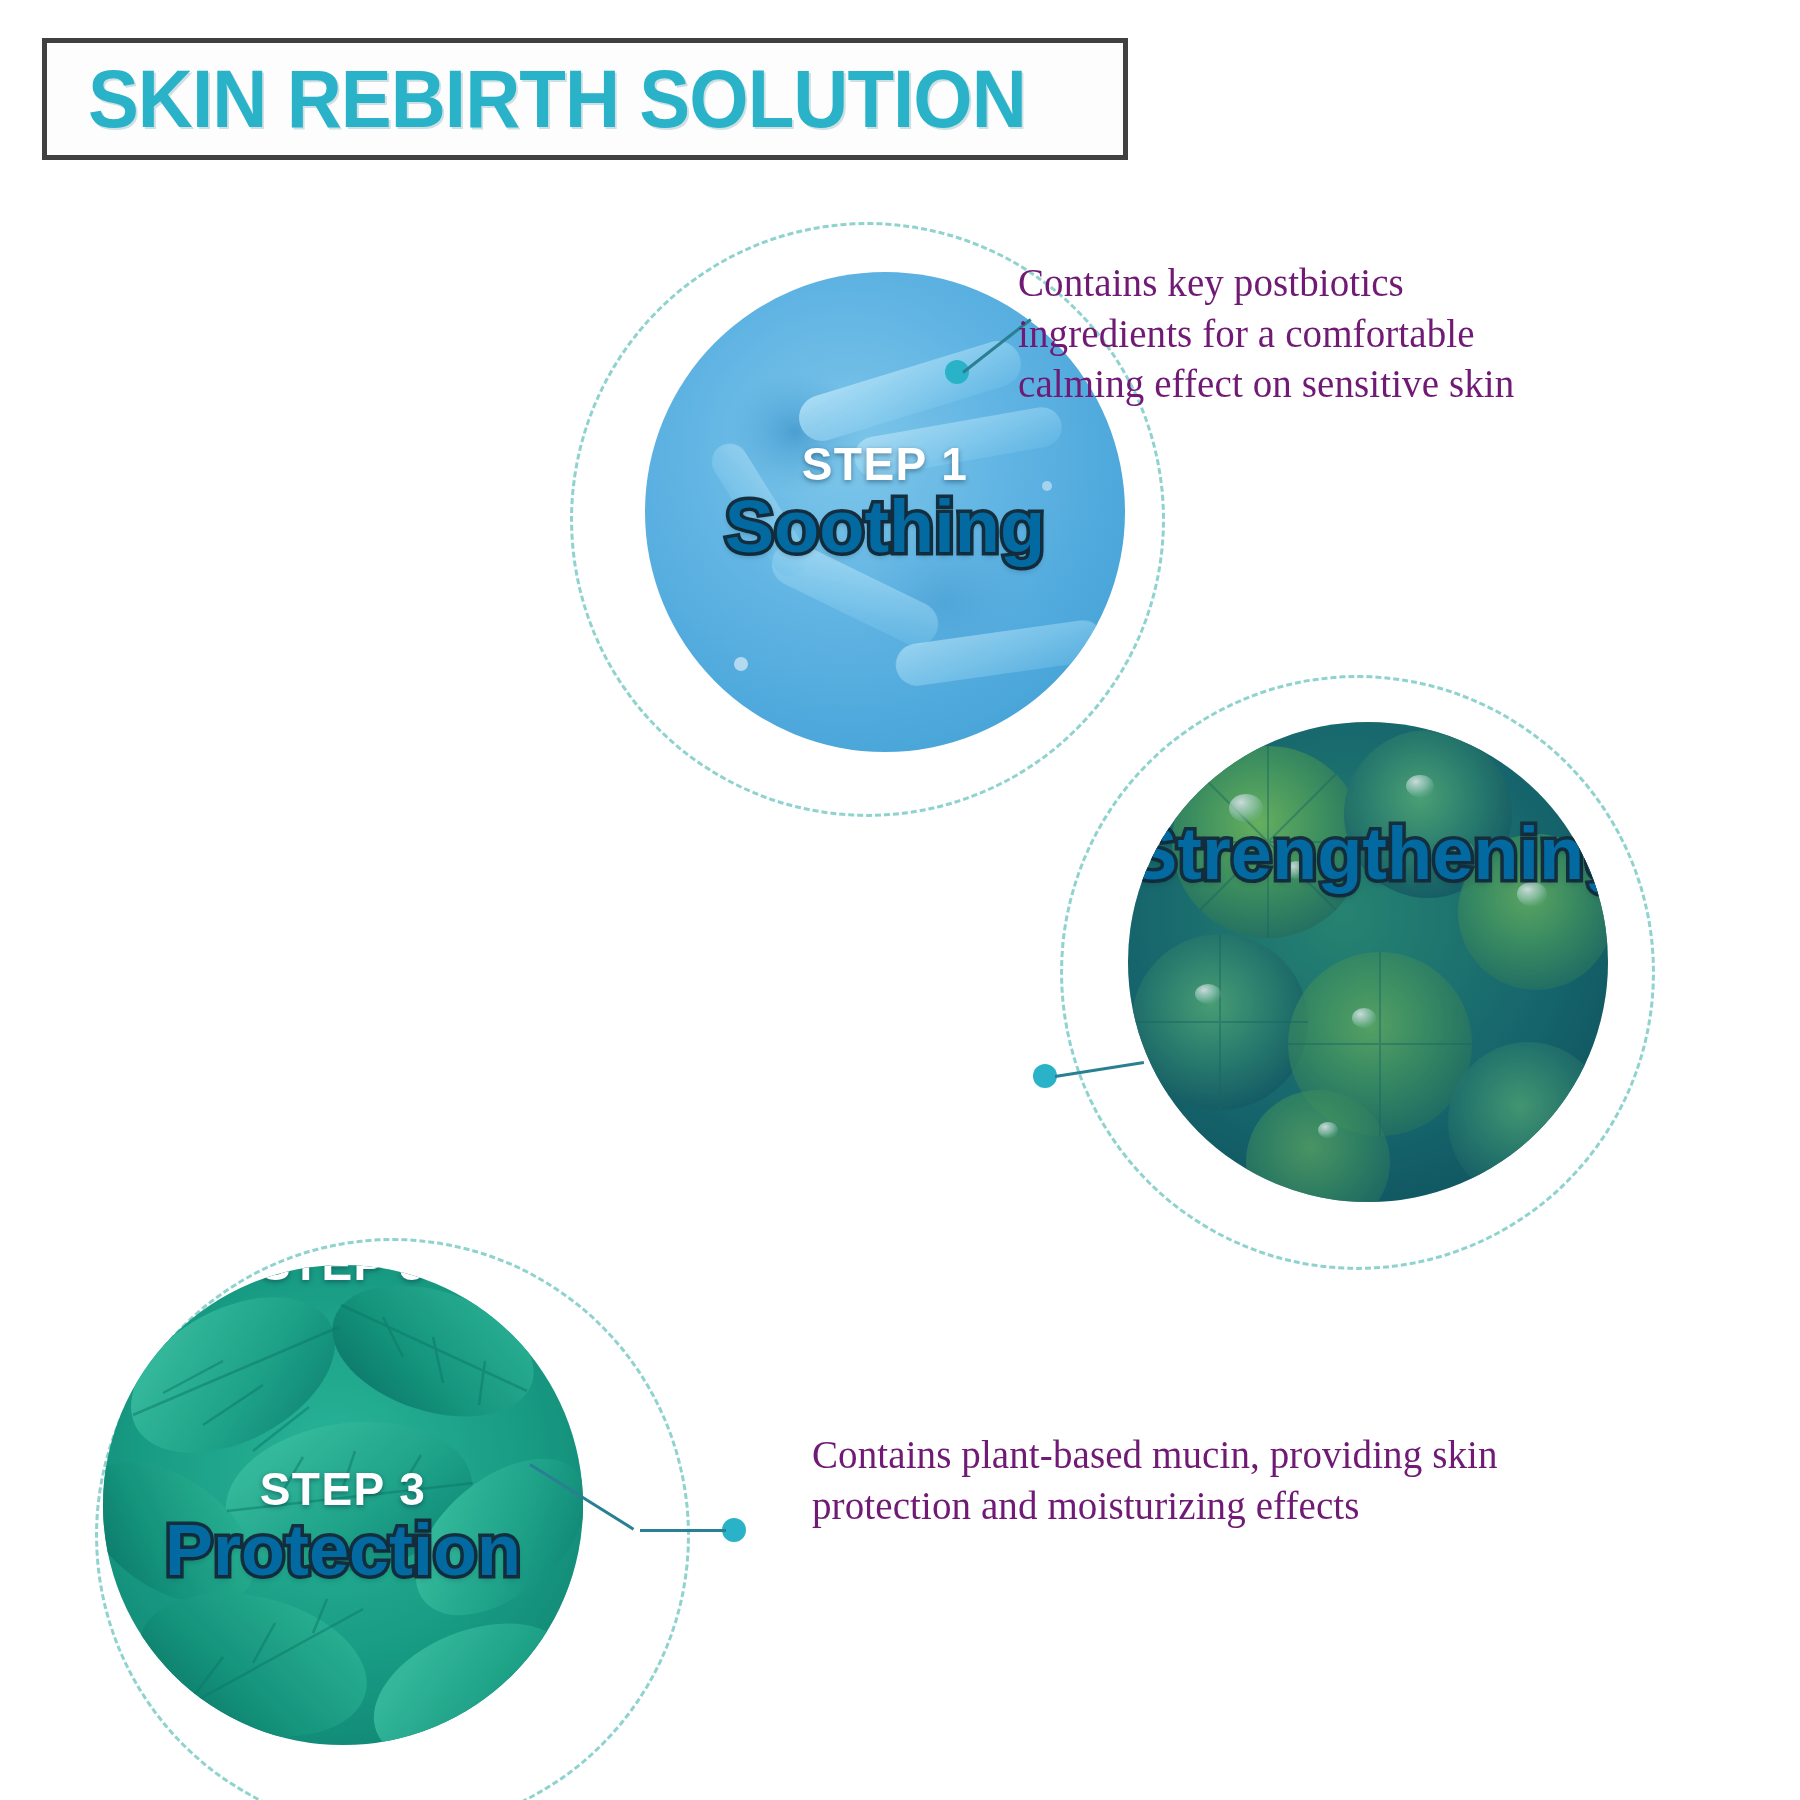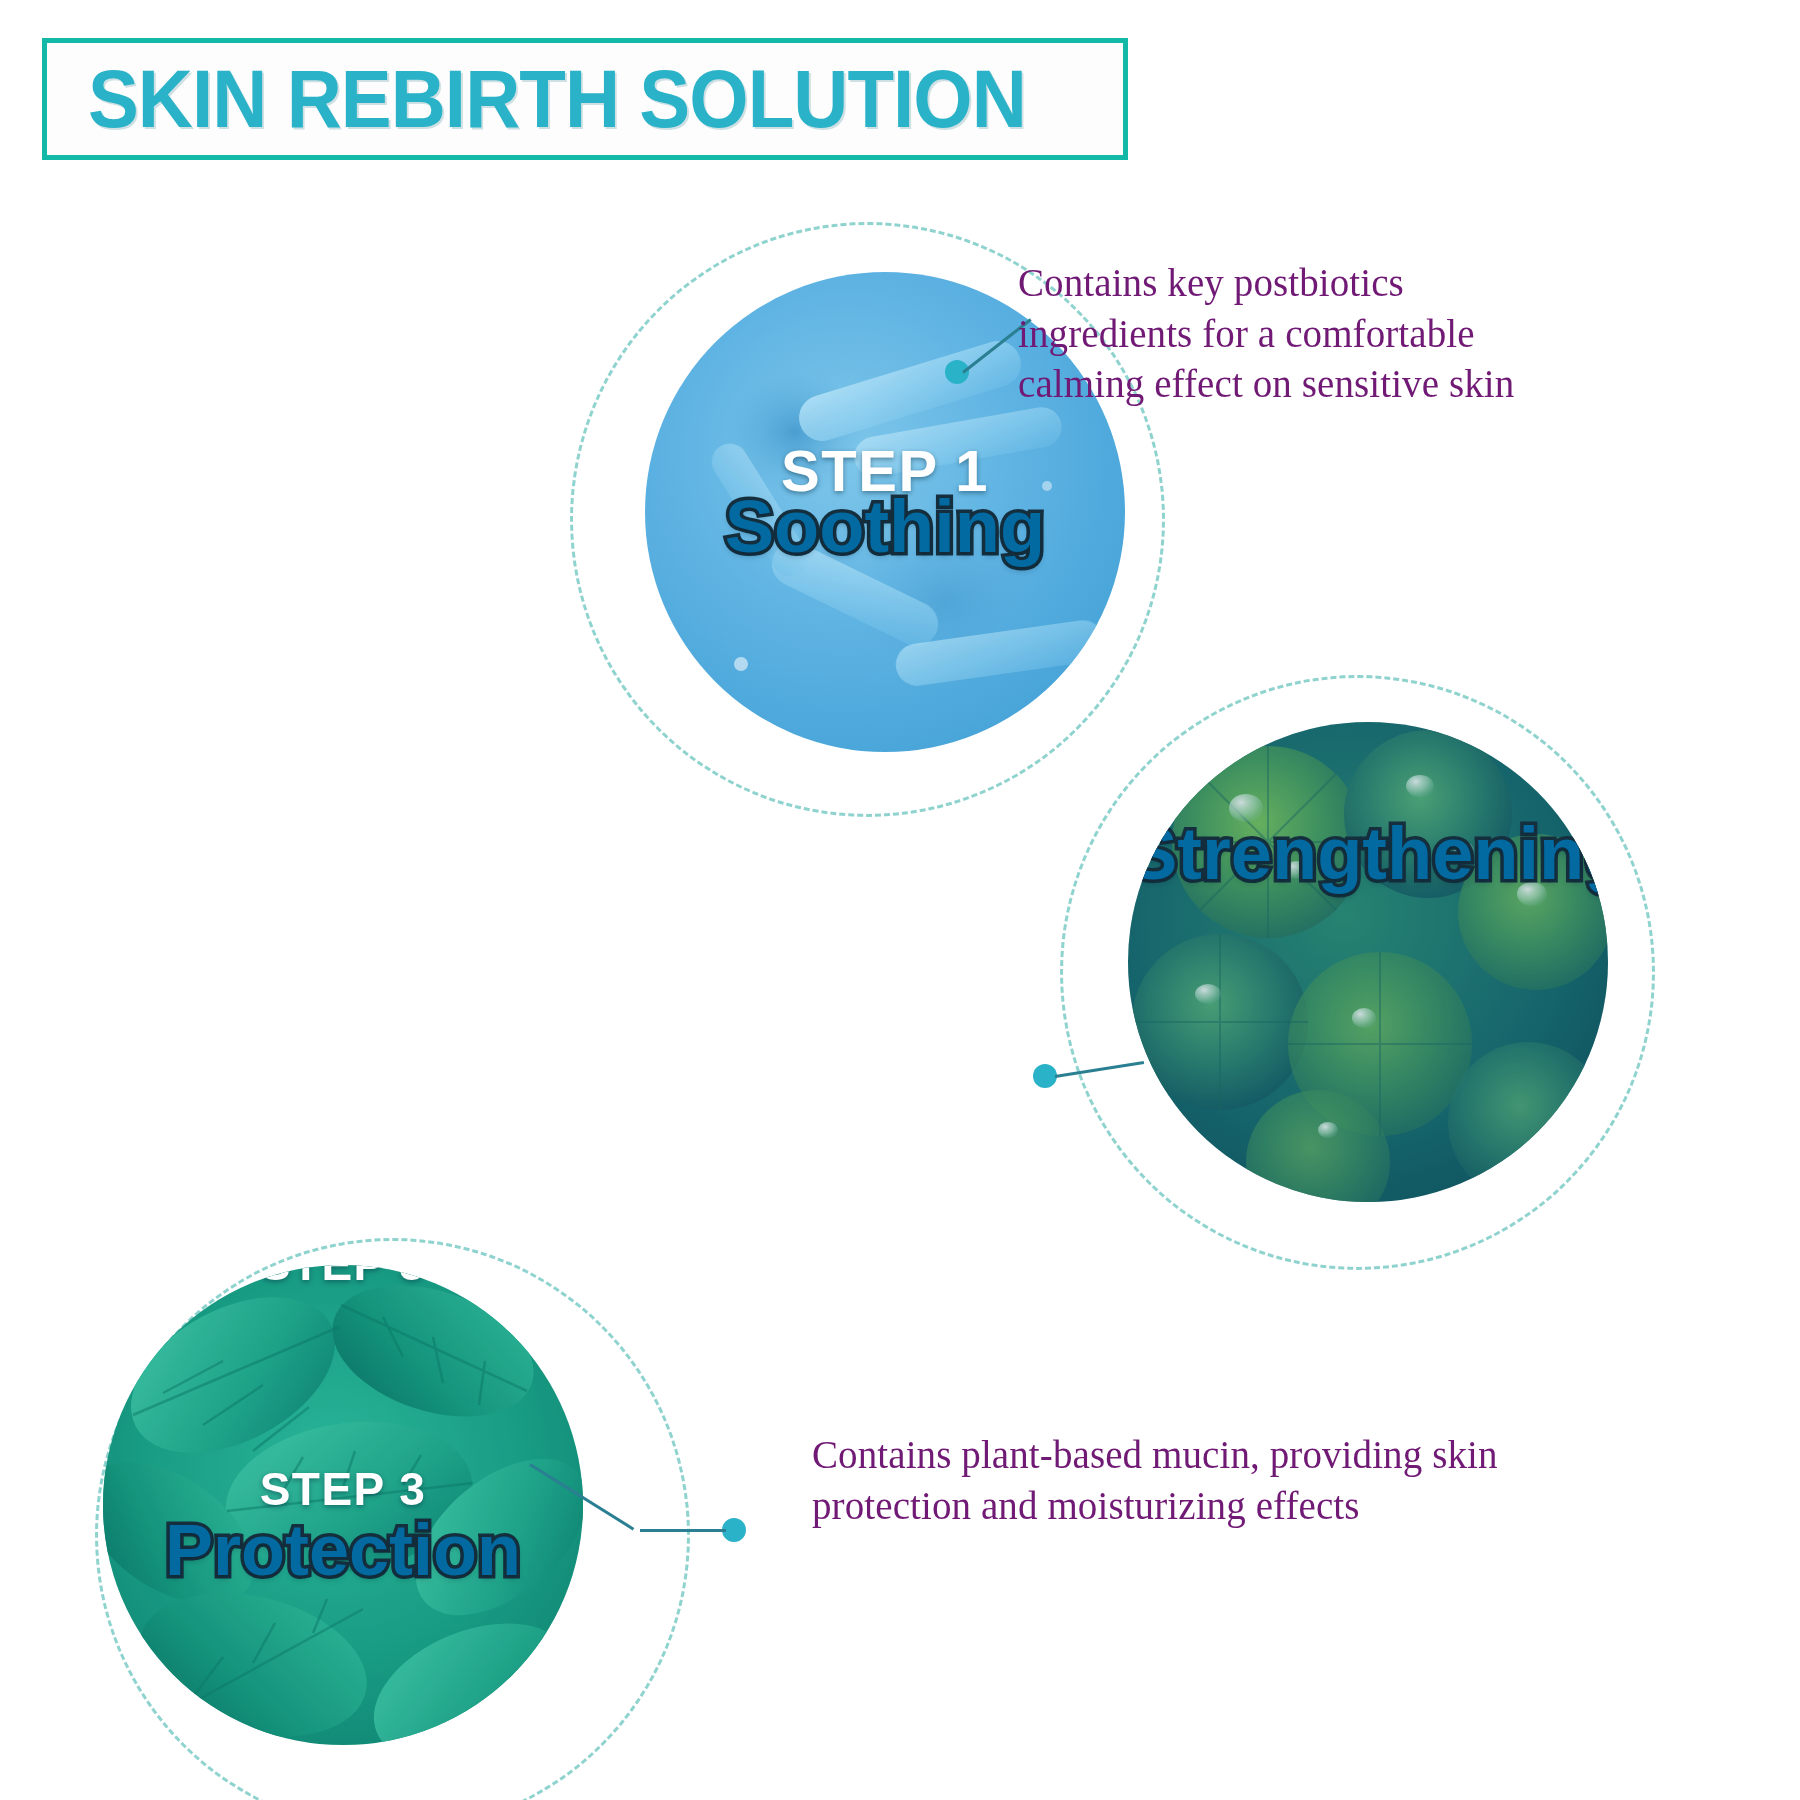--- a/index.html
+++ b/index.html
@@ -10,21 +10,21 @@
     position:relative;
     overflow:hidden;
   }
   .stage{position:absolute;left:0;top:0;width:1800px;height:1800px;}
 
   
   .title-box{
     position:absolute;
     left:42px;top:38px;
     width:1086px;height:122px;
-    border:5px solid #14b8a6;
+    border:5px solid #404040;
     background:#fdfdfd;
     box-sizing:border-box;
     display:flex;align-items:center;
   }
   .title-text{
     font-family:"Liberation Sans", sans-serif;
     font-weight:700;
     font-size:82px;
     letter-spacing:-1px;
     color:#2ab3c8;
@@ -139,21 +139,21 @@
         <rect x="208" y="150" width="210" height="40" rx="20" fill="url(#g1rod)" transform="rotate(-10 313 170)" opacity="0.85"></rect>
         <rect x="120" y="300" width="180" height="44" rx="22" fill="url(#g1rod)" transform="rotate(26 210 322)" opacity="0.8"></rect>
         <rect x="250" y="360" width="210" height="42" rx="21" fill="url(#g1rod)" transform="rotate(-8 355 381)" opacity="0.78"></rect>
         <rect x="40" y="220" width="150" height="36" rx="18" fill="url(#g1rod)" transform="rotate(58 115 238)" opacity="0.6"></rect>
       </g>
       <circle cx="96" cy="392" r="7" fill="#ffffff" opacity="0.55"></circle>
       <circle cx="402" cy="214" r="5" fill="#ffffff" opacity="0.45"></circle>
     </svg>
 
     <div class="label" style="top:165px;">
-      <span class="step-kicker" style="font-size:58px;">STEP 1</span>
+      <span class="step-kicker" style="font-size:46px;">STEP 1</span>
     </div>
     <div class="label" style="top:212px;">
       <span class="step-name" style="font-size:74px;">Soothing</span>
     </div>
   </div>
 
   <div class="conn-dot" style="left:945px;top:360px;"></div>
   <div class="conn-line" style="left:963px;top:371px;width:86px;transform:rotate(-38deg);"></div>
 
   <div class="callout" style="left:1018px;top:258px;width:555px;">

